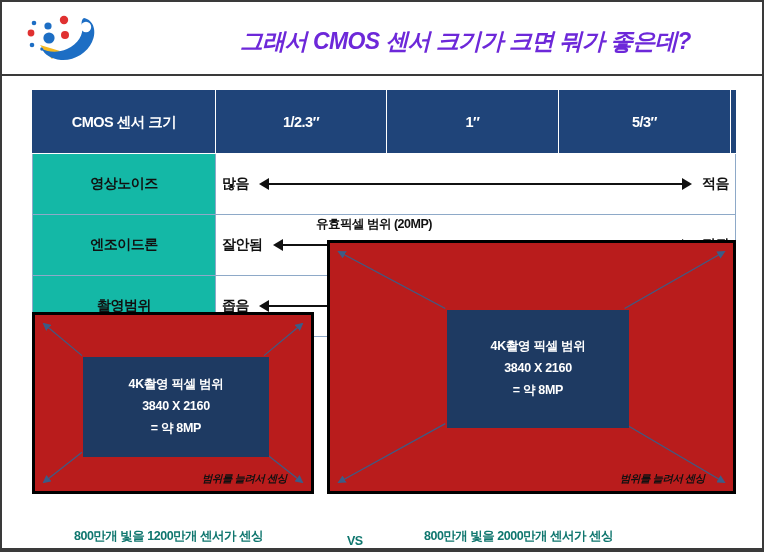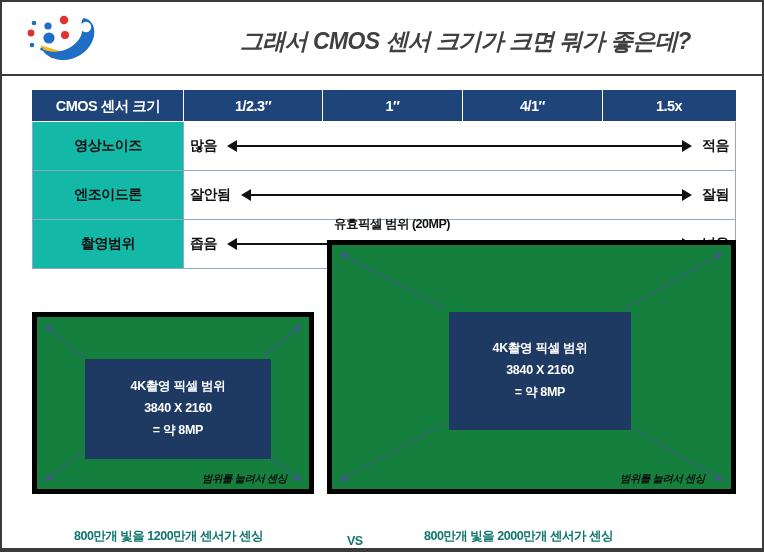--- a/index.html
+++ b/index.html
@@ -32,35 +32,35 @@
   }
   .logo-tag .bolt{color:#1f6fc4;}
   .logo-name{
     font-size:25px;font-weight:bold;color:#1f6fc4;
     letter-spacing:-1.6px;white-space:nowrap;line-height:28px;
     margin-top:1px;
   }
   #slide-title{
     position:absolute;left:238px;top:24px;
     font-size:23px;font-weight:bold;font-style:italic;
-    color:#404040;letter-spacing:-0.6px;white-space:nowrap;
+    color:#6d28d9;letter-spacing:-0.6px;white-space:nowrap;
   }
   #header-rule{
     position:absolute;left:0;top:72px;width:760px;height:2px;
     background:#3a3a3a;
   }
 
   
   #sensor-table{
     position:absolute;left:30px;top:88px;width:704px;
     border-collapse:collapse;table-layout:fixed;
   }
   #sensor-table td{
     border:1px solid #8ea9c8;
-    padding:0;height:28px;
+    padding:16px;height:28px;
     text-align:center;vertical-align:middle;
     font-size:14px;font-weight:bold;letter-spacing:-0.5px;
   }
   #sensor-table thead td{
     background:#1f4479;color:#ffffff;height:30px;
     border-color:#ffffff;border-top-color:#1f4479;
     font-size:14.5px;
   }
   #sensor-table thead td.corner{
     border-left-color:#1f4479;
@@ -97,22 +97,22 @@
     width:0;height:0;border-top:6px solid transparent;
     border-bottom:6px solid transparent;border-right:10px solid #111111;
   }
 
   
   .panel-label{
     position:absolute;font-size:12.5px;font-weight:bold;
     color:#111111;letter-spacing:-0.5px;white-space:nowrap;
   }
   .panel{
-    position:absolute;background:#15803d;
-    border:5px solid #000000;box-sizing:border-box;
+    position:absolute;background:#b91c1c;
+    border:3px solid #000000;box-sizing:border-box;
   }
   .panel svg{position:absolute;left:0;top:0;width:100%;height:100%;}
   .inner-box{
     position:absolute;background:#1e3a62;
     display:flex;flex-direction:column;
     align-items:center;justify-content:center;
     color:#ffffff;font-weight:bold;letter-spacing:-0.3px;
     box-sizing:border-box;
   }
   .inner-box span{display:block;line-height:1.75;white-space:nowrap;}
@@ -132,21 +132,21 @@
   }
   #label-left{left:30px;top:292px;}
   #note-left{left:200px;top:470px;}
   #caption-left{left:72px;top:526px;}
 
   
   #panel-right{left:325px;top:238px;width:409px;height:254px;}
   #panel-right .inner-box{
     left:117px;top:67px;width:182px;height:118px;font-size:12.5px;
   }
-  #label-right{left:332px;top:214px;}
+  #label-right{left:314px;top:214px;}
   #note-right{left:618px;top:470px;}
   #caption-right{left:422px;top:526px;}
   #caption-vs{left:345px;top:532px;}
 
   #footer-rule{
     position:absolute;left:0;top:546px;width:760px;height:2px;
     background:#3a3a3a;
   }
 </style>
 </head>
@@ -177,21 +177,21 @@
     <div id="slide-title">그래서 CMOS 센서 크기가 크면 뭐가 좋은데?</div>
   </div>
   <div id="header-rule"></div>
 
   <table id="sensor-table">
     <thead>
       <tr>
         <td class="corner" style="width:150px">CMOS 센서 크기</td>
         <td style="width:138px">1/2.3″</td>
         <td style="width:139px">1″</td>
-        <td style="width:139px">4/1″</td>
+        <td style="width:139px">5/3″</td>
         <td class="last">1.5x</td>
       </tr>
     </thead>
     <tbody>
       <tr>
         <td class="rowlabel">영상노이즈</td>
         <td class="valcell" colspan="4">
           <div class="valwrap">
             <span class="val-left">많음</span>
             <span class="arrow-span">

